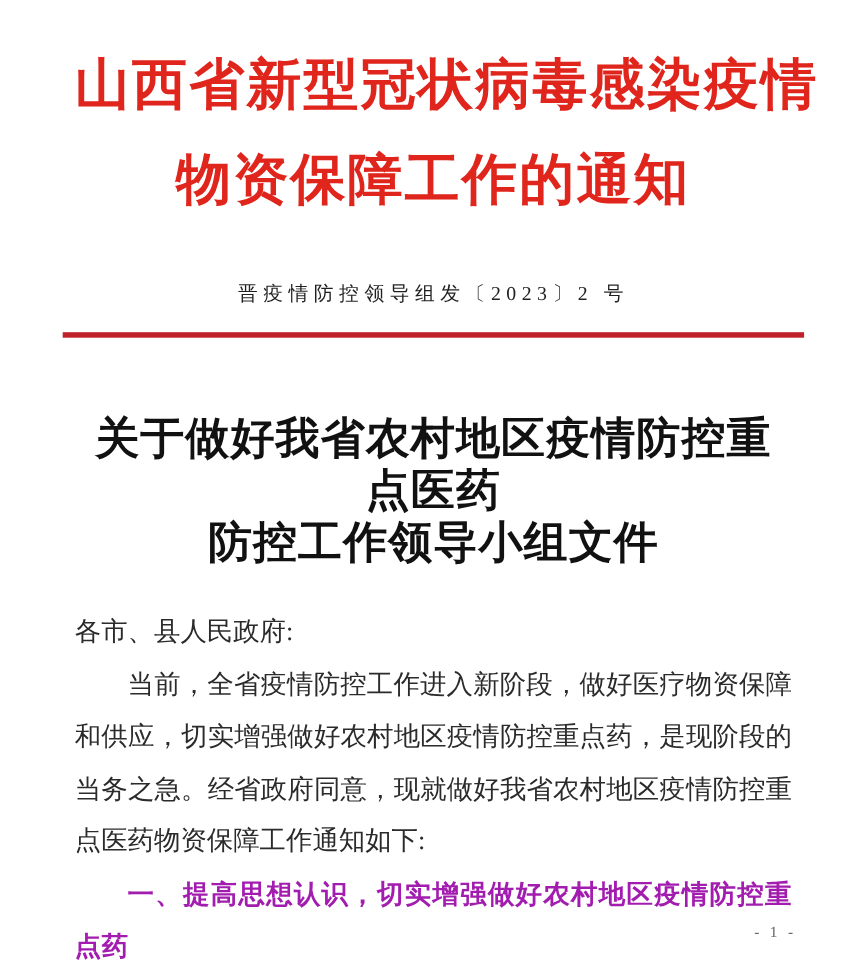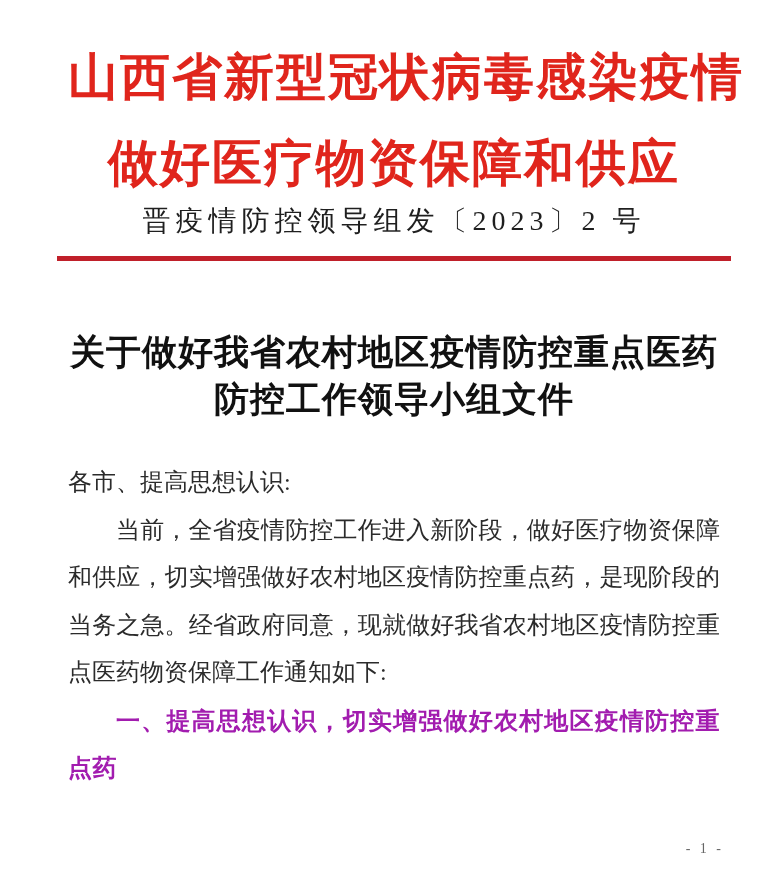--- a/index.html
+++ b/index.html
@@ -25,38 +25,39 @@
     margin-top:34px;
     text-align:center;
     color:var(--header-red);
     font-weight:bold;
     font-size:50px;
     line-height:86px;
     letter-spacing:2px;
     white-space:nowrap;
   }
   .doc-number{
+    margin-top:46px;
     text-align:center;
     color:#1f1f1f;
-    font-size:28px;
+    font-size:18px;
     line-height:30px;
     letter-spacing:5px;
     white-space:nowrap;
   }
   .rule{
     margin:20px -11px 0 -11px;
     height:5px;
     background:var(--rule-red);
   }
   .notice-title{
     margin:68px 0 0 0;
     text-align:center;
     color:var(--title-ink);
     font-weight:bold;
-    font-size:35px;
+    font-size:40px;
     line-height:47px;
     letter-spacing:1px;
   }
   .notice-title .tl{display:block;}
   .body{
     margin-top:36px;
     color:var(--ink);
     font-size:24px;
     line-height:47.5px;
     text-align:justify;
@@ -80,33 +81,33 @@
     font-family:"Liberation Serif","DejaVu Serif",serif;
   }
 </style>
 </head>
 <body>
 
 <div class="page">
 
   <div class="letterhead">
     <div>山西省新型冠状病毒感染疫情</div>
-    <div>做好医疗物资保障和供应</div>
+    <div>物资保障工作的通知</div>
   </div>
 
   <div class="doc-number">晋疫情防控领导组发〔2023〕2 号</div>
 
   <div class="rule"></div>
 
   <h1 class="notice-title">
     <span class="tl">关于做好我省农村地区疫情防控重点医药</span>
     <span class="tl">防控工作领导小组文件</span>
   </h1>
 
   <div class="body">
-    <p class="salutation">各市、提高思想认识:</p>
+    <p class="salutation">各市、县人民政府:</p>
     <p class="para">当前，全省疫情防控工作进入新阶段，做好医疗物资保障和供应，切实增强做好农村地区疫情防控重点药，是现阶段的当务之急。经省政府同意，现就做好我省农村地区疫情防控重点医药物资保障工作通知如下:</p>
     <p class="section-heading">一、提高思想认识，切实增强做好农村地区疫情防控重点药</p>
   </div>
 
   <div class="footer">- 1 -</div>
 
 </div>
 
 </body></html>

